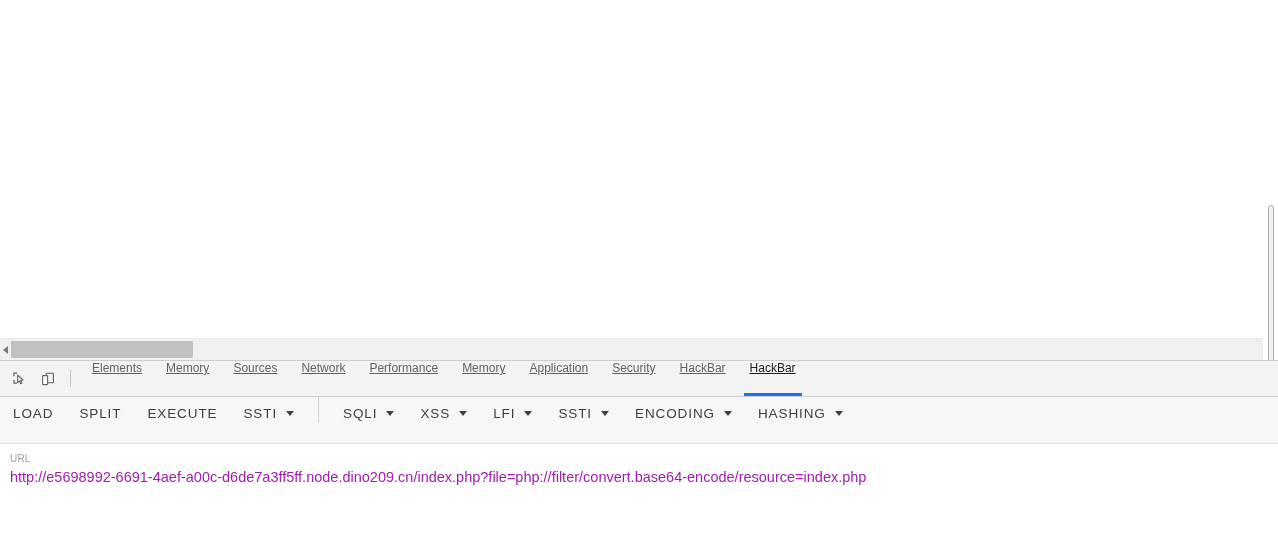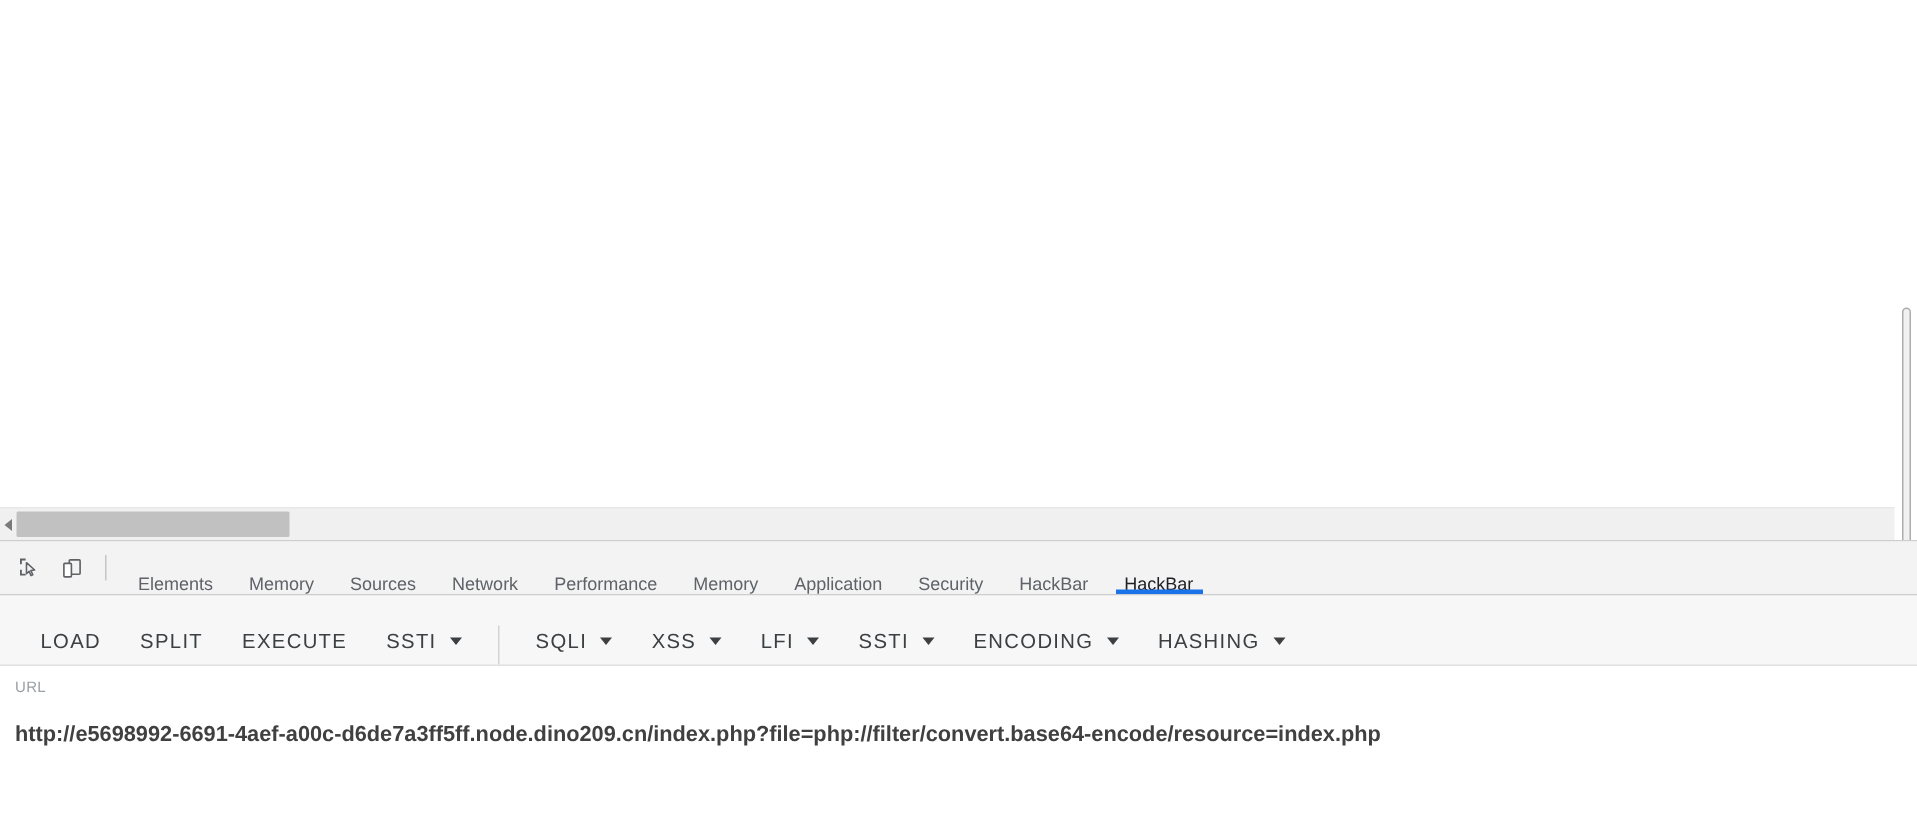--- a/index.html
+++ b/index.html
@@ -127,25 +127,26 @@
     width: 1px;
     height: 17px;
     background: #c5c5c5;
     margin: 0 9px 0 8px;
   }
   .dt-tab {
     position: relative;
     height: 35px;
     padding: 0 12px;
     display: flex;
-    align-items: flex-end;
+    align-items: flex-start;
     font-size: 12px;
     color: #5f6368;
     white-space: nowrap;
     cursor: pointer;
+    text-decoration: underline;
   }
   .dt-tab.wide { padding: 0 14px; }
   .dt-tab.active {
     color: #202124;
   }
   .dt-tab.active::after {
     content: "";
     position: absolute;
     left: 6px;
     right: 6px;
@@ -154,22 +155,21 @@
     background: #1a73e8;
   }
 
   
   .hb-toolbar {
     position: relative;
     height: 47px;
     background: #f7f7f7;
     border-bottom: 1px solid #e0e0e0;
     display: flex;
-    align-items: flex-end;
-    padding-left: 14px;
+    align-items: flex-start;
     box-sizing: border-box;
   }
   .hb-btn {
     display: flex;
     align-items: center;
     height: 32px;
     padding: 0 13px;
     font-size: 13.5px;
     letter-spacing: 0.9px;
     font-weight: 500;
@@ -205,28 +205,27 @@
     top: 8px;
     right: 10px;
   }
   .url-label {
     font-size: 10px;
     color: #9aa0a6;
     letter-spacing: 0.2px;
     line-height: 14px;
   }
   .url-value {
-    margin-top: 14px;
+    margin-top: 1px;
     font-size: 14.5px;
-    color: #404040;
+    color: #a21caf;
     line-height: 20px;
     white-space: nowrap;
     overflow: hidden;
     cursor: text;
-    font-weight: bold;
   }
 </style>
 </head>
 <body>
 
 <div id="app">
 
   <div class="page-viewport">
     <div></div>
   </div>

